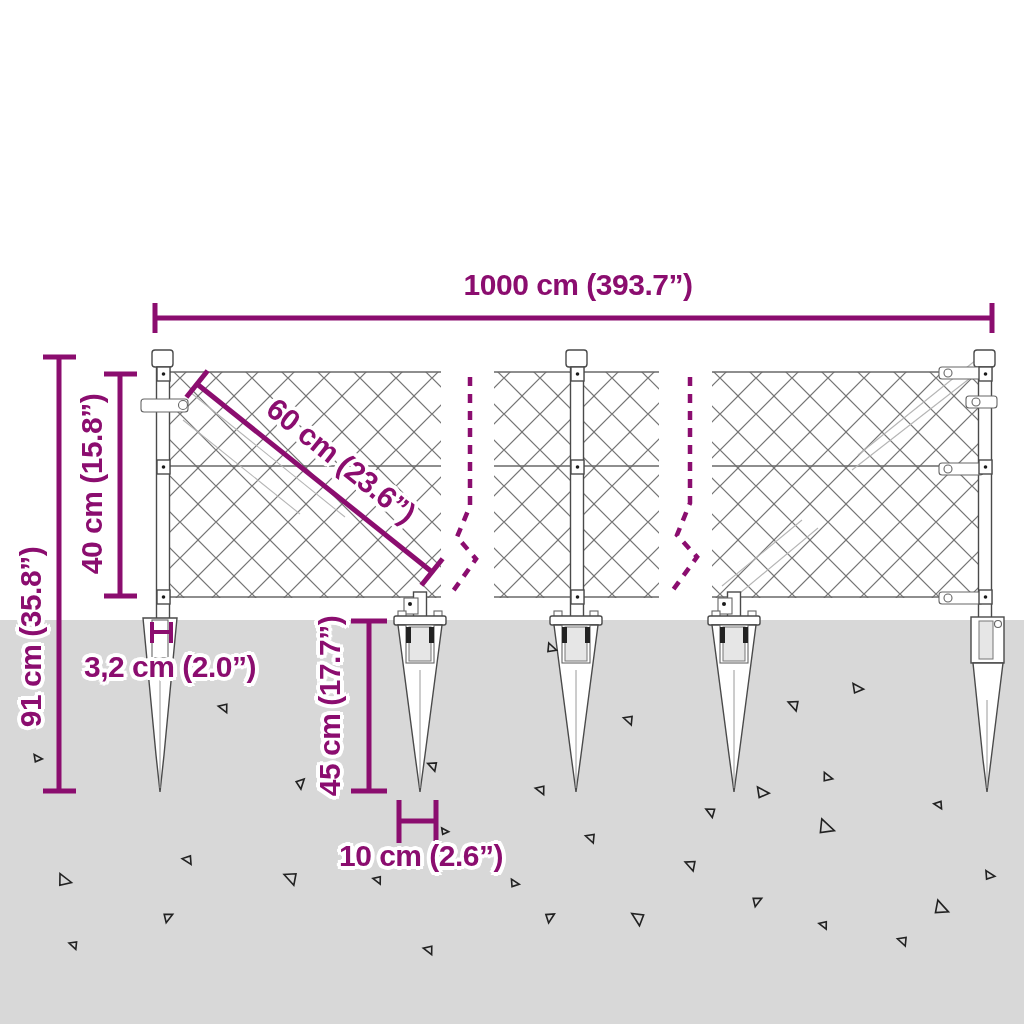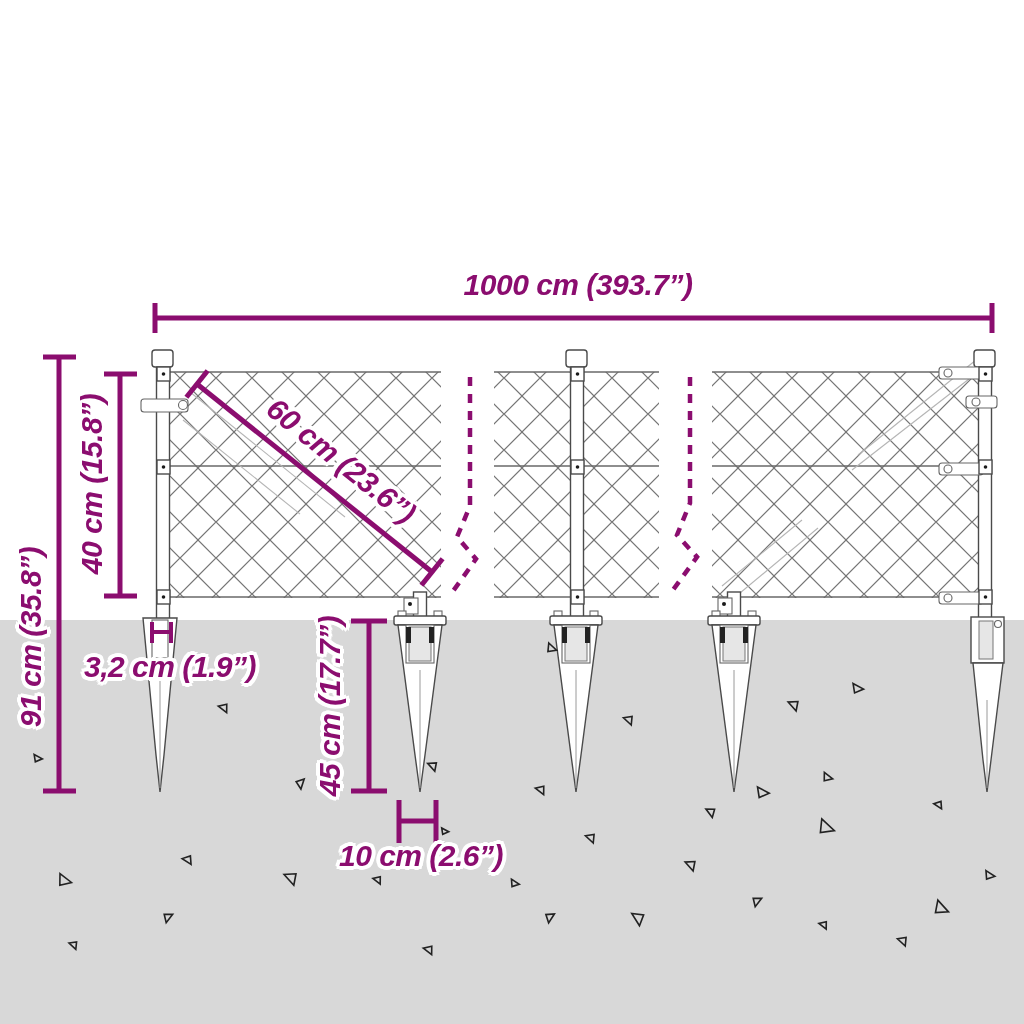--- a/index.html
+++ b/index.html
@@ -1,19 +1,19 @@
 <!DOCTYPE html>
 <html style="--accent: #8B0D6F; --ground: #D8D8D8; --line: #4a4a4a;"><head>
 <meta charset="utf-8">
 <style>
   html,body{margin:0;padding:0;}
   body{width:1024px;height:1024px;background:#ffffff;position:relative;overflow:hidden;
        font-family:"Liberation Sans","DejaVu Sans",sans-serif;}
   :root{ --accent:#8B0D6F; --ground:#D8D8D8; --line:#4a4a4a; }
-  .stage{position:absolute;inset:0;width:1024px;height:801px;font-style:italic;}
+  .stage{position:absolute;inset:0;width:1024px;height:801px;}
   svg{position:absolute;left:0;top:0;}
   .dim-label{
     position:absolute;
     color:var(--accent);
     font-weight:700;
     font-size:30px;
     letter-spacing:-0.5px;
     white-space:nowrap;
     text-shadow:
       -3px -3px 0 #fff, 3px -3px 0 #fff, -3px 3px 0 #fff, 3px 3px 0 #fff,
@@ -252,17 +252,17 @@
         <polygon points="-0.55,-0.5 0.62,0.12 -0.38,0.55" transform="translate(168 918) rotate(100) scale(8)" fill="none" stroke="#222" stroke-width="1.6" vector-effect="non-scaling-stroke"></polygon>
         <polygon points="-0.55,-0.5 0.62,0.12 -0.38,0.55" transform="translate(73 945) rotate(195) scale(7)" fill="none" stroke="#222" stroke-width="1.6" vector-effect="non-scaling-stroke"></polygon>
         <polygon points="-0.55,-0.5 0.62,0.12 -0.38,0.55" transform="translate(428 950) rotate(190) scale(8)" fill="none" stroke="#222" stroke-width="1.6" vector-effect="non-scaling-stroke"></polygon>
       </g>
   </svg>
 
   <div class="dim-label center" style="left:578px;top:285px;">1000 cm (393.7”)</div>
   <div class="dim-label rot-ccw" style="left:31px;top:637px;">91 cm (35.8”)</div>
   <div class="dim-label rot-ccw" style="left:92px;top:484px;">40 cm (15.8”)</div>
   <div class="dim-label rot-diag" style="left:341px;top:461px;">60 cm (23.6”)</div>
-  <div class="dim-label center" style="left:170px;top:667px;">3,2 cm (1.9”)</div>
+  <div class="dim-label center" style="left:170px;top:667px;">3,2 cm (2.0”)</div>
   <div class="dim-label rot-ccw" style="left:330px;top:706px;">45 cm (17.7”)</div>
   <div class="dim-label center" style="left:421px;top:856px;">10 cm (2.6”)</div>
 
 </div>
 
 </body></html>

